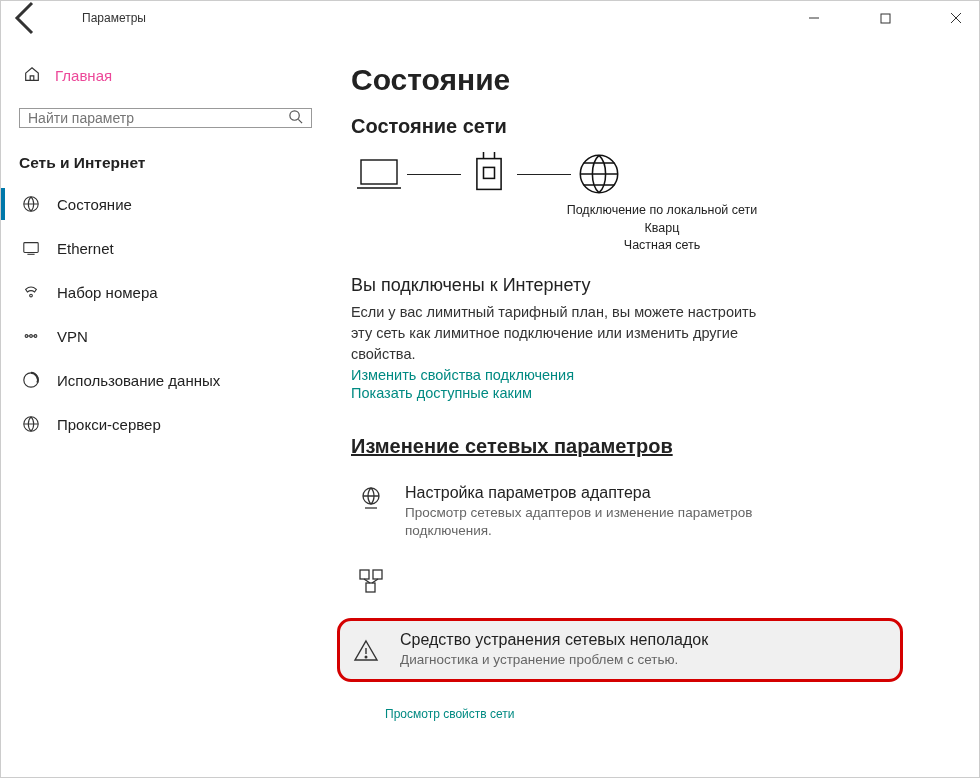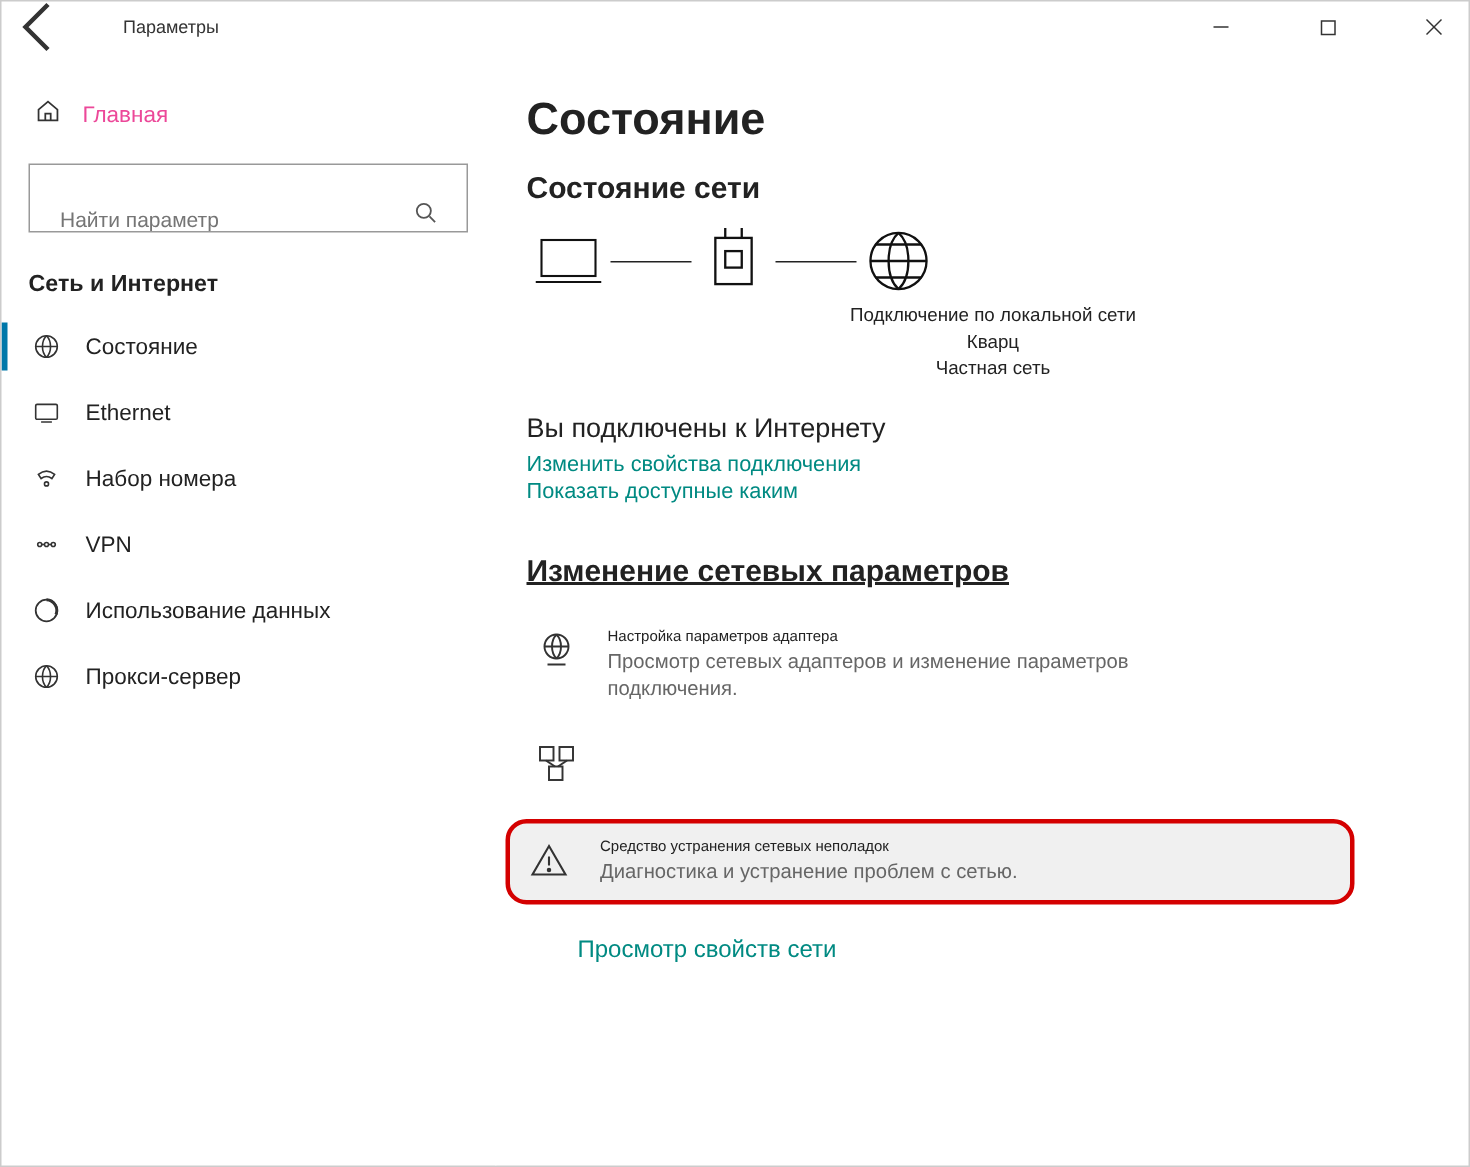--- a/index.html
+++ b/index.html
@@ -9,21 +9,21 @@
 .titlebar .back { width: 40px; height: 34px; display: flex; align-items: center; justify-content: center; color: #333; font-size: 16px; }
 .titlebar .title { font-size: 12px; color: #333; padding-left: 10px; }
 .titlebar .spacer { flex: 1; }
 .titlebar .wbtn { width: 46px; height: 34px; display: flex; align-items: center; justify-content: center; color: #333; }
 .titlebar svg { stroke: #333; }
 
 .main { display: flex; height: calc(100% - 34px); }
 .sidebar { width: 330px; padding: 20px 14px 0 14px; border-right: 1px solid #fff; }
 .home-item { display: flex; align-items: center; gap: 14px; padding: 10px 8px; font-size: 15px; color: #ec4899; }
 .home-item svg { width: 18px; height: 18px; }
-.searchbox { margin: 12px 4px 26px 4px; height: 46px; border: 1px solid #999; display: flex; align-items: flex-end; padding: 0 20px; }
+.searchbox { margin: 12px 4px 26px 4px; height: 20px; border: 1px solid #999; display: flex; align-items: center; padding: 0 8px; }
 .searchbox input { flex: 1; border: none; outline: none; font-size: 14px; color: #555; background: transparent; }
 .searchbox .sicon { color: #555; }
 .section-title { font-size: 15.5px; font-weight: 600; color: #222; padding: 0 4px 10px 4px; }
 .nav-list { list-style: none; margin-left: -14px; margin-right: -14px; }
 .nav-item { display: flex; align-items: center; gap: 16px; padding: 12px 20px; font-size: 15px; color: #222; position: relative; }
 .nav-item.active::before { content: ""; position: absolute; left: 0; top: 6px; bottom: 6px; width: 4px; background: #0078aa; }
 .nav-item .nicon { width: 20px; height: 20px; display: flex; align-items: center; justify-content: center; }
 .nicon svg { width: 18px; height: 18px; }
 
 .content { flex: 1; padding: 28px 40px 0 20px; overflow-y: auto; }
@@ -37,27 +37,27 @@
 .netcaption { font-size: 12.5px; color: #222; text-align: center; margin-left: 34px; margin-bottom: 20px; }
 .netcaption div { line-height: 1.4; }
 
 .connected { font-size: 18px; font-weight: 400; color: #222; margin-bottom: 6px; }
 .desc { font-size: 14.5px; color: #333; line-height: 1.45; max-width: 430px; }
 .link { color: #008a82; font-size: 14.5px; display: block; margin-top: 2px; cursor: pointer; }
 
 .sectionhead { font-size: 20px; font-weight: 600; color: #222; margin-top: 34px; margin-bottom: 24px; text-decoration: underline; }
 
 .option-row { display: flex; gap: 18px; margin-bottom: 22px; padding: 2px 4px; }
-.option-row.hl { border: 3px solid #d40000; border-radius: 14px; background: #f0f0f0; padding: 10px 10px; margin-left: -14px; margin-right: 36px; }
+.option-row.hl { border: 3px solid #d40000; border-radius: 14px; background: #f0f0f0; padding: 10px 10px; margin-left: -14px; margin-right: 36px; align-items: center; }
 .opticon { width: 32px; display: flex; justify-content: center; padding-top: 2px; }
 .opticon svg { width: 26px; height: 26px; }
-.optbody .opt-title { font-size: 10px; color: #222; margin-bottom: 2px; }
+.optbody .opt-title { font-size: 16px; color: #222; margin-bottom: 2px; }
 .optbody .opt-desc { font-size: 13.5px; color: #666; max-width: 420px; line-height: 1.35; }
 
-.lastlink { color: #008a82; font-size: 16px; margin-left: 34px; margin-top: 0; }
+.lastlink { color: #008a82; font-size: 12px; margin-left: 34px; margin-top: 0; }
 </style>
 </head>
 <body>
 
 <div class="titlebar">
   <div class="back">
     <svg viewBox="0 0 16 16" fill="none" stroke="currentColor" stroke-width="1.2">
         <path d="M10 2 L4 8 L10 14"></path>
       </svg>
   </div>
@@ -191,20 +191,21 @@
           </svg>
       </div>
     </div>
     <div class="netcaption">
       <div>Подключение по локальной сети</div>
       <div>Кварц</div>
       <div>Частная сеть</div>
     </div>
 
     <div class="connected">Вы подключены к Интернету</div>
+    <div class="desc">Если у вас лимитный тарифный план, вы можете настроить эту сеть как лимитное подключение или изменить другие свойства.</div>
     <a class="link">Изменить свойства подключения</a>
     <a class="link">Показать доступные каким</a>
 
     <div class="sectionhead">Изменение сетевых параметров</div>
 
     <div class="option-row">
       <div class="opticon">
         <svg viewBox="0 0 26 26" fill="none" stroke="#333" stroke-width="1.3">
             <circle cx="13" cy="10" r="8"></circle>
             <path d="M5 10 H21 M13 2 C9 6 9 14 13 18 M13 2 C17 6 17 14 13 18"></path>

